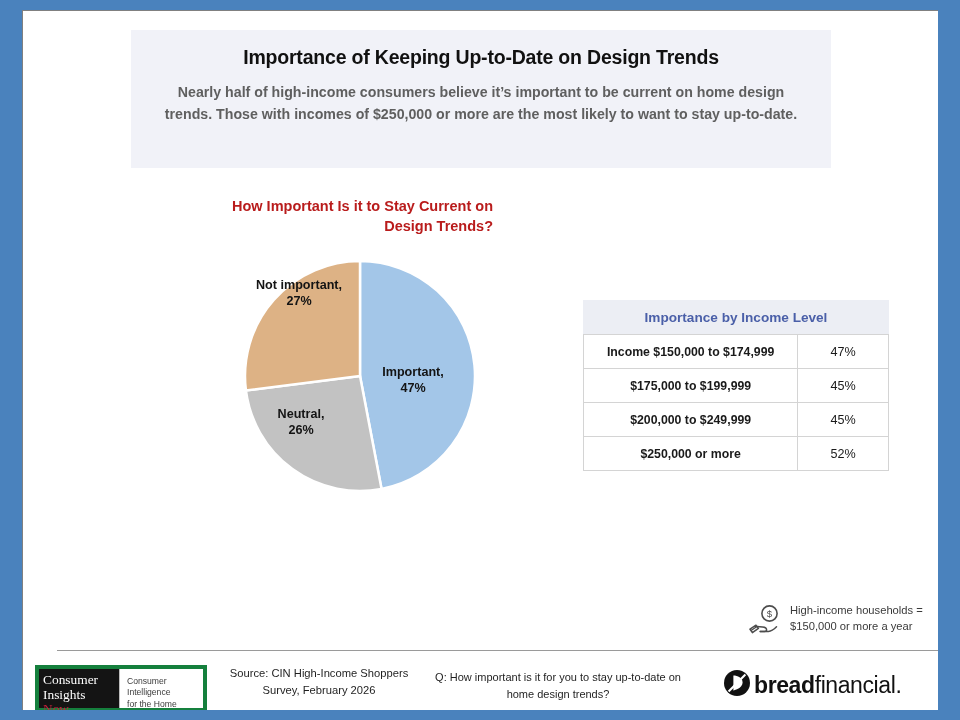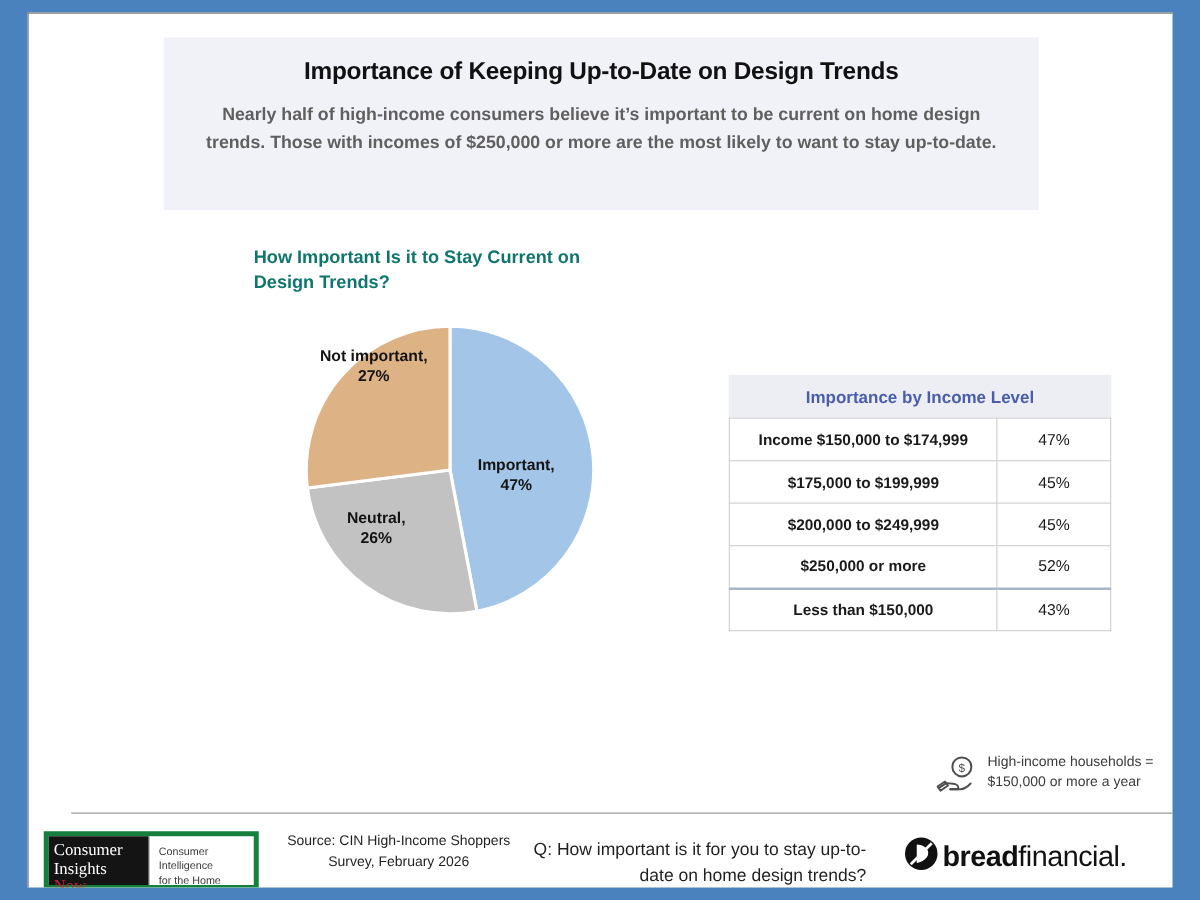--- a/index.html
+++ b/index.html
@@ -47,24 +47,24 @@
     color: #5f5f5f;
     line-height: 1.55;
     text-align: center;
   }
 
   
   #chart-title {
     position: absolute;
     left: 180px; top: 185px;
     width: 290px;
-    text-align: left;
+    text-align: right;
     font-size: 14.5px;
     font-weight: bold;
-    color: #0f766e;
+    color: #b91c1c;
     line-height: 1.4;
   }
 
   
   #pie-wrap {
     position: absolute;
     left: 220px; top: 248px;
     width: 234px; height: 234px;
   }
   #pie-svg { display: block; width: 234px; height: 234px; }
@@ -183,22 +183,22 @@
     text-align: center;
     font-size: 11.2px;
     color: #1f1f1f;
     line-height: 1.5;
     white-space: pre-line;
   }
   #question {
     position: absolute;
     left: 400px; top: 12px;
     width: 270px;
-    text-align: right;
-    font-size: 14px;
+    text-align: center;
+    font-size: 11px;
     color: #1f1f1f;
     line-height: 1.5;
     white-space: pre-line;
   }
   #bread-logo {
     position: absolute;
     left: 700px; top: 12px;
     display: flex;
     align-items: center;
     gap: 3px;
@@ -249,24 +249,20 @@
               <td class="val">45%</td>
             </tr>
             <tr>
               <td class="lbl">$200,000 to $249,999</td>
               <td class="val">45%</td>
             </tr>
             <tr>
               <td class="lbl">$250,000 or more</td>
               <td class="val">52%</td>
             </tr>
-            <tr class="last-row">
-              <td class="lbl">Less than $150,000</td>
-              <td class="val">43%</td>
-            </tr>
           </tbody>
       </table>
     </div>
 
     <div id="note">
       <span id="note-icon">
         <svg width="34" height="32" viewBox="0 0 34 32">
           <circle cx="20.5" cy="9.5" r="7.6" fill="none" stroke="#4d4d4d" stroke-width="1.6"></circle>
           <text x="20.5" y="13.4" font-family="Liberation Sans, sans-serif" font-size="9.5" fill="#4d4d4d" text-anchor="middle">$</text>
           <path d="M2 26.5 L8 22.5 L13.5 23 C16 23.2 17.6 24.6 17.6 25.9 C17.6 26.9 16.7 27.4 15.5 27.4 L11 27.4" fill="none" stroke="#4d4d4d" stroke-width="1.5" stroke-linejoin="round"></path>

